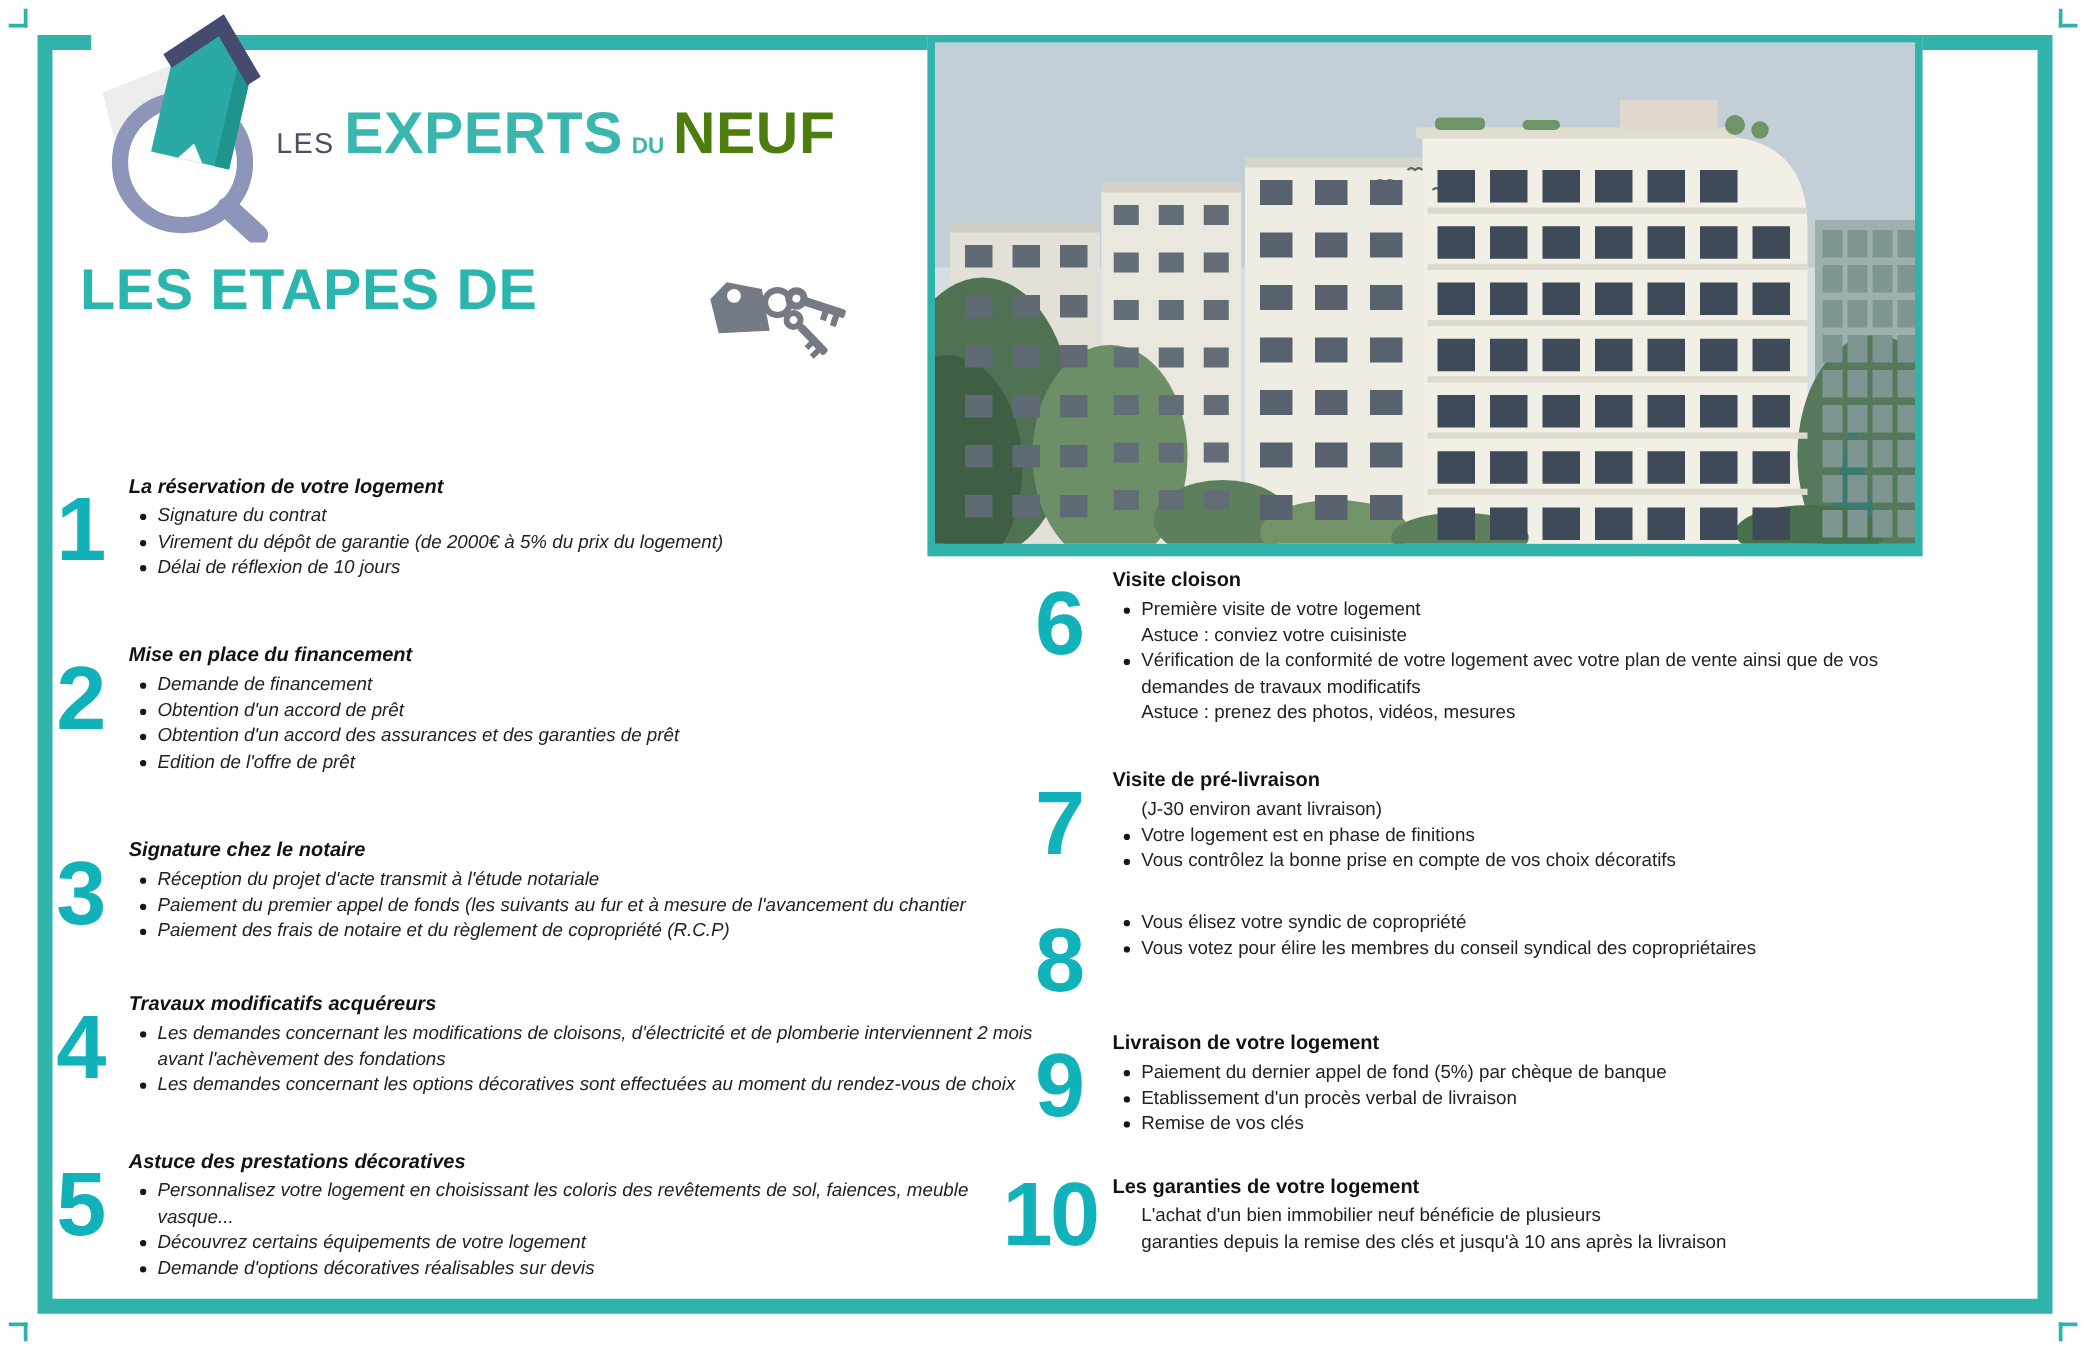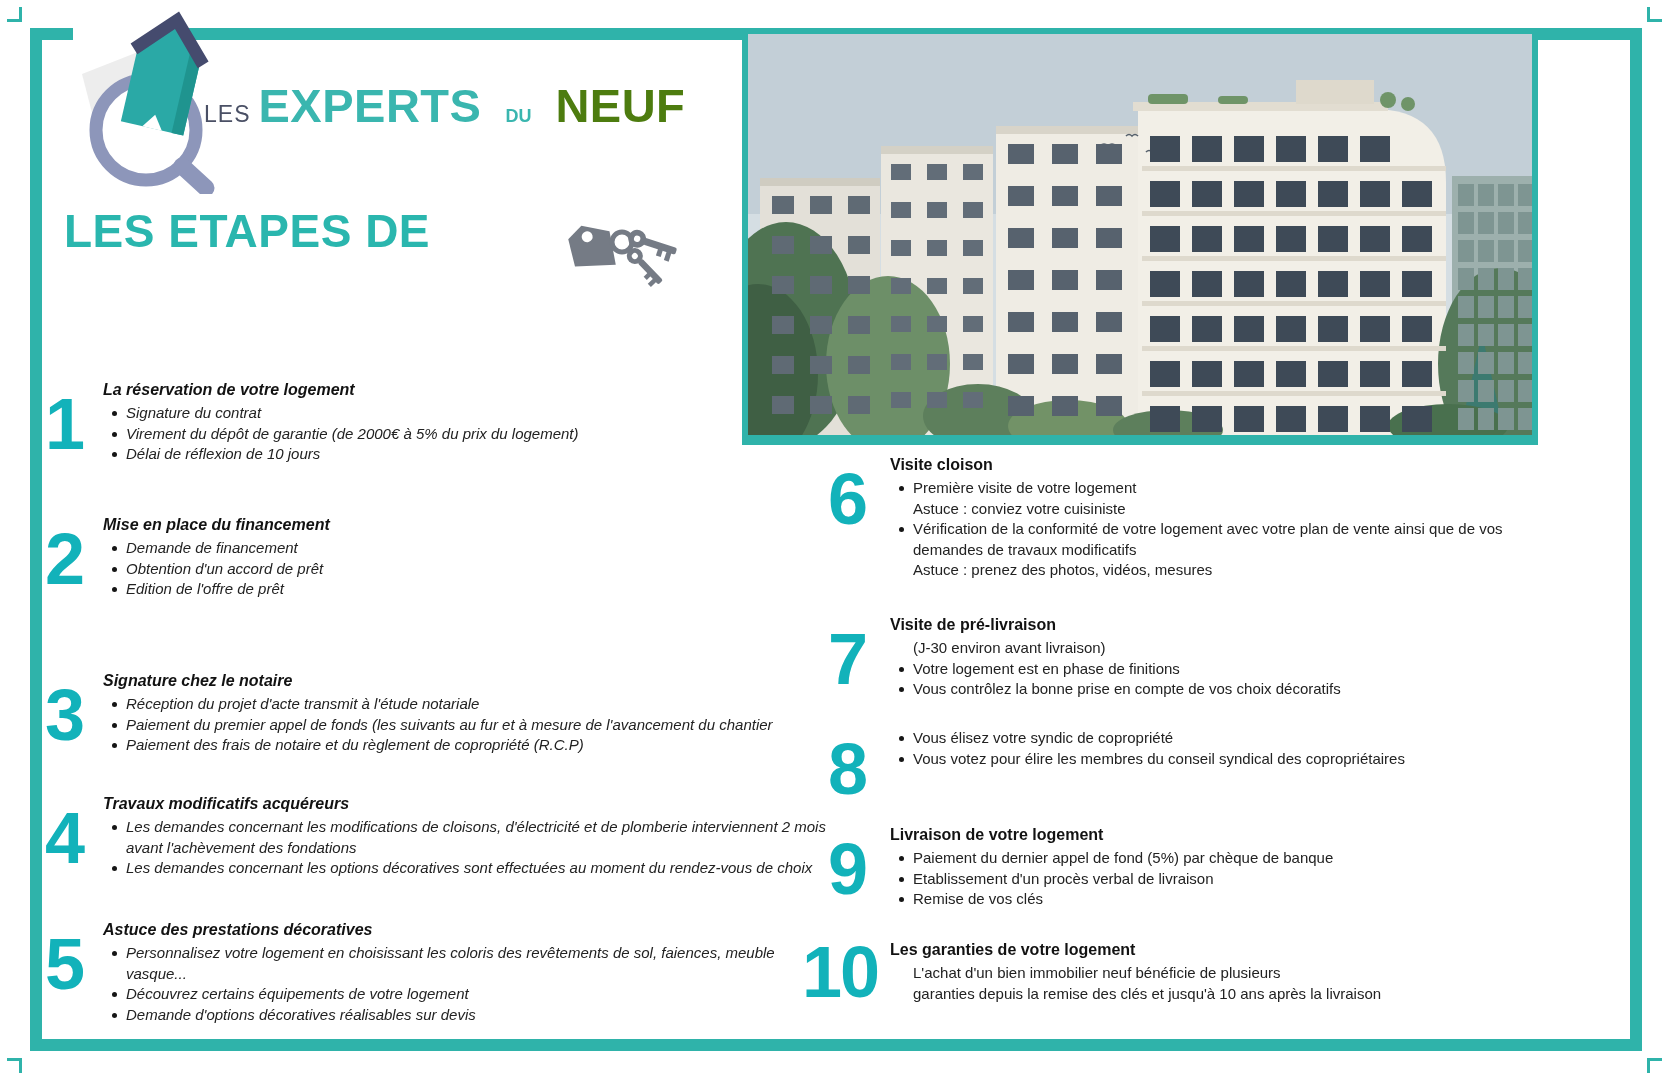--- a/index.html
+++ b/index.html
@@ -14,24 +14,24 @@
 
   
   .corner{position:absolute;width:15px;height:15px;box-sizing:border-box;}
   .corner.tl{left:7px;top:7px;border-right:3px solid #2fb3aa;border-bottom:3px solid #2fb3aa;}
   .corner.tr{left:1647px;top:7px;border-left:3px solid #2fb3aa;border-bottom:3px solid #2fb3aa;}
   .corner.bl{left:7px;top:1058px;border-right:3px solid #2fb3aa;border-top:3px solid #2fb3aa;}
   .corner.br{left:1647px;top:1058px;border-left:3px solid #2fb3aa;border-top:3px solid #2fb3aa;}
 
   
   .logo-icon{position:absolute;left:76px;top:2px;width:142px;height:192px;}
-  .wordmark{position:absolute;left:204px;top:78px;display:flex;align-items:baseline;white-space:nowrap;}
+  .wordmark{position:absolute;left:221px;top:78px;display:flex;align-items:baseline;white-space:nowrap;}
   .wm-les{font-size:23px;font-weight:400;color:#4a5065;letter-spacing:1px;margin-right:8px;}
   .wm-experts{font-size:47px;font-weight:700;color:#3ab6af;letter-spacing:.5px;}
-  .wm-du{font-size:18px;font-weight:700;color:#3ab6af;margin:0 24px;}
+  .wm-du{font-size:18px;font-weight:700;color:#3ab6af;margin:0 7px;}
   .wm-neuf{font-size:47px;font-weight:700;color:#4d7c0f;letter-spacing:.5px;}
 
   
   .title{position:absolute;left:64px;top:198px;margin:0;
          font-size:46px;line-height:66px;font-weight:700;color:#2ab6ae;letter-spacing:.5px;}
 
   .keys-icon{position:absolute;left:558px;top:216px;width:124px;height:92px;}
 
   
   .photo{position:absolute;left:742px;top:28px;width:796px;height:417px;
@@ -329,20 +329,21 @@
           </ul>
         </div>
       </div>
       <div class="step">
         <div class="num">2</div>
         <div class="body">
           <div class="heading">Mise en place du financement</div>
           <ul class="items">
             <li class="bullet">Demande de financement</li>
             <li class="bullet">Obtention d'un accord de prêt</li>
+            <li class="bullet">Obtention d'un accord des assurances et des garanties de prêt</li>
             <li class="bullet">Edition de l'offre de prêt</li>
           </ul>
         </div>
       </div>
       <div class="step">
         <div class="num">3</div>
         <div class="body">
           <div class="heading">Signature chez le notaire</div>
           <ul class="items">
             <li class="bullet">Réception du projet d'acte transmit à l'étude notariale</li>

